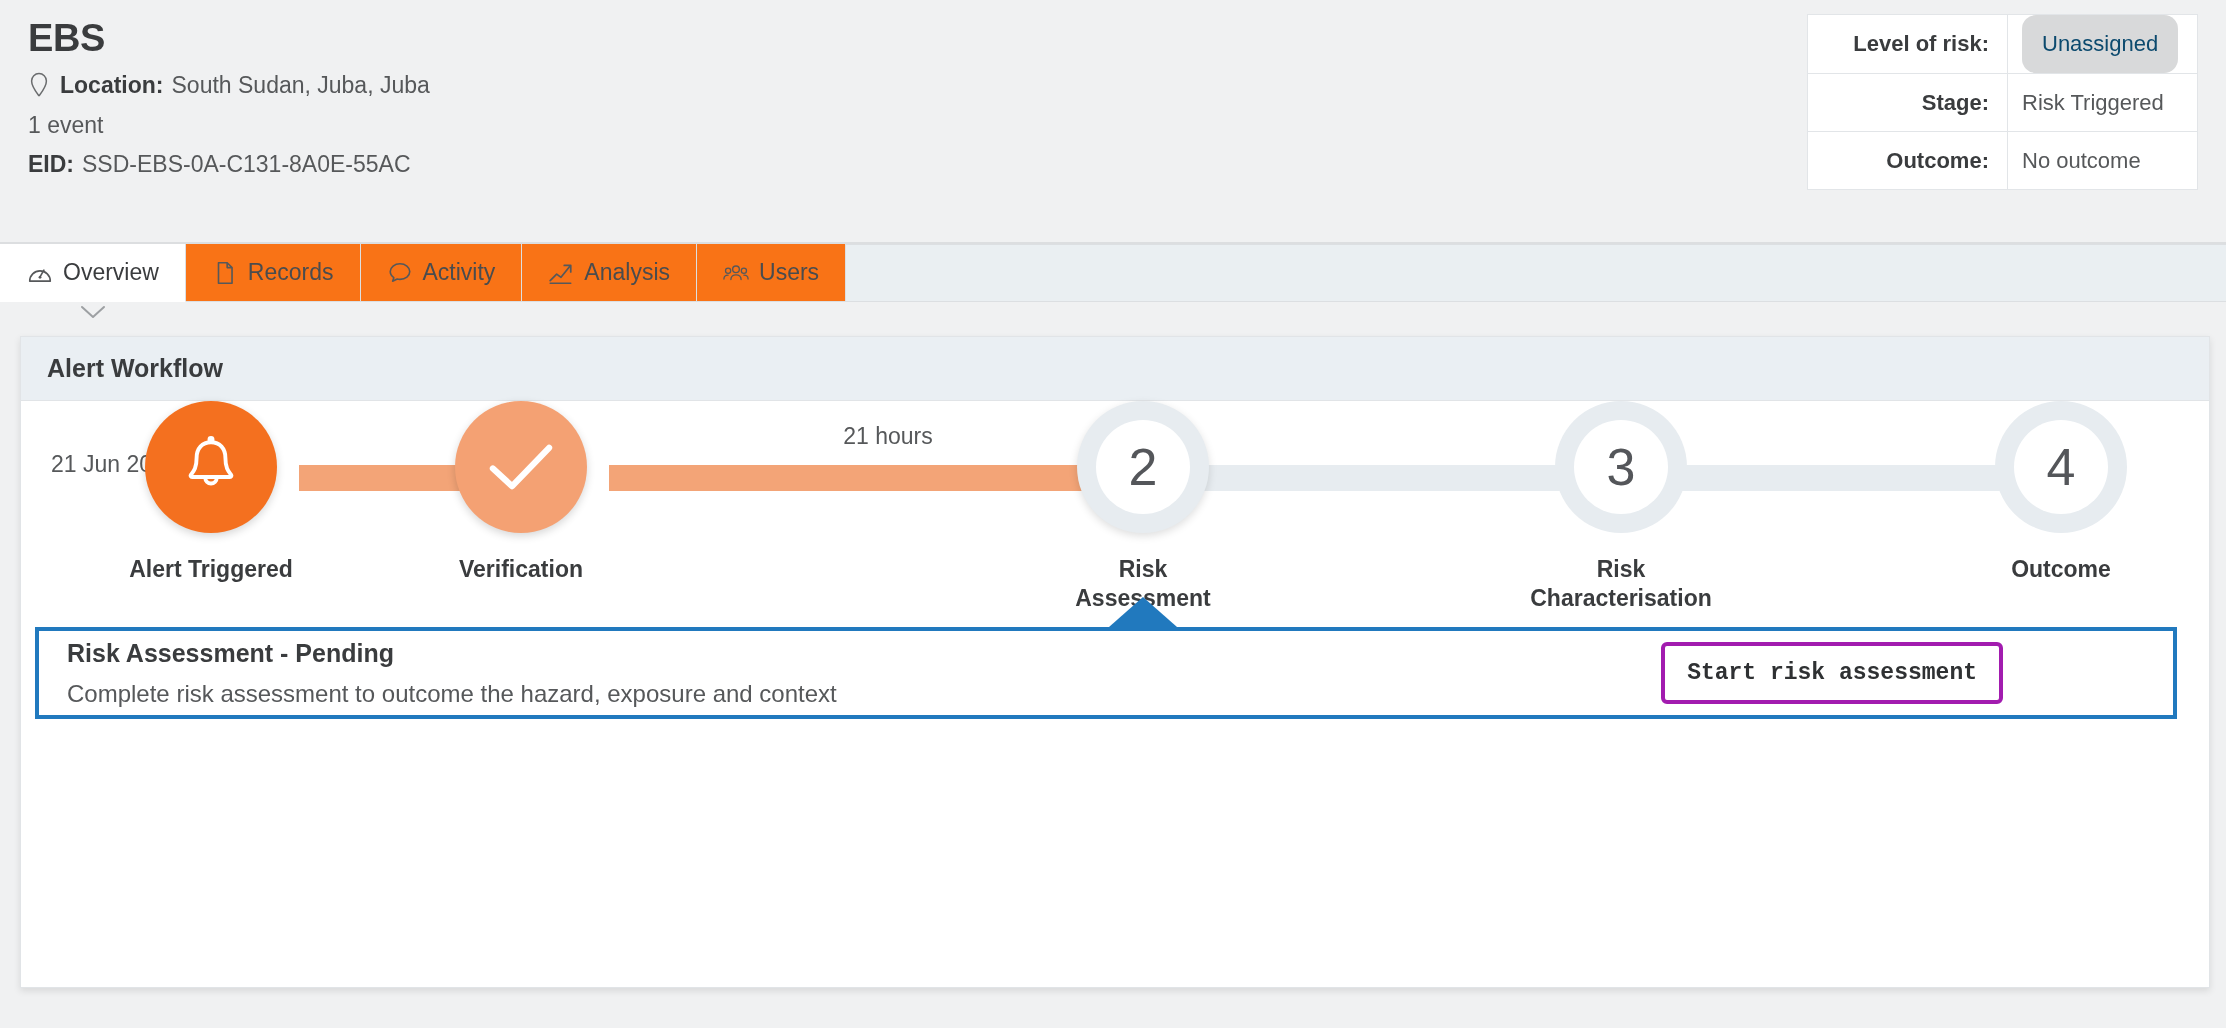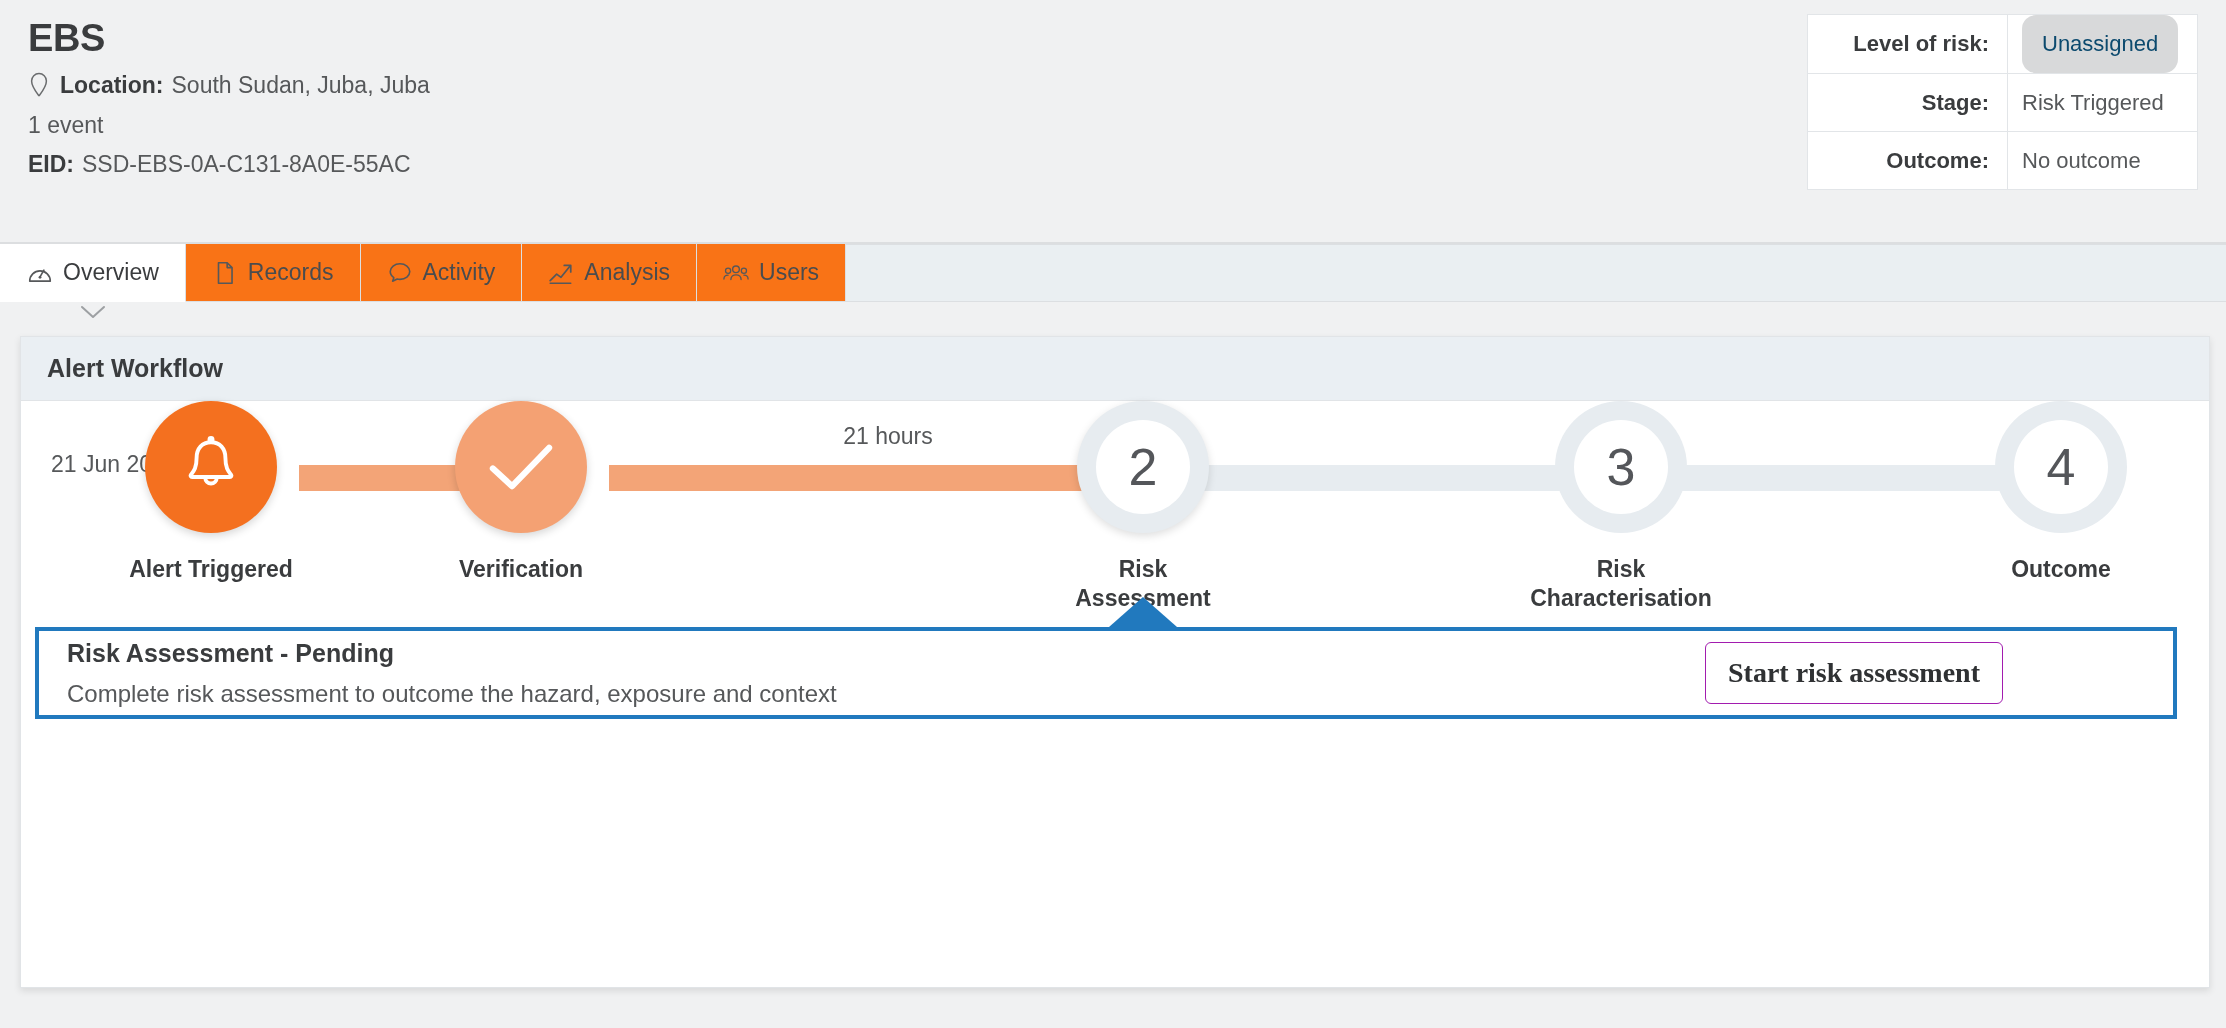--- a/index.html
+++ b/index.html
@@ -195,25 +195,25 @@
   }
   .ap-text { padding-left: 28px; }
   .ap-title {
     font-size: 25px; font-weight: bold; color: #3A3C3E;
     margin-bottom: 12px;
   }
   .ap-desc { font-size: 24px; color: #56585A; }
   .ap-action { margin-left: auto; padding-right: 170px; }
   .btn-start {
     background: #FFFFFF;
-    border: 1px solid #a21caf;
+    border: 4px solid #a21caf;
     border-radius: 6px;
     padding: 14px 22px;
-    font-size: 28px; font-weight: bold; color: #2F3133;
-    font-family: Liberation Serif, serif;
+    font-size: 23px; font-weight: bold; color: #2F3133;
+    font-family: Liberation Mono, monospace;
     cursor: pointer;
     white-space: nowrap;
   }
 </style>
 </head>
 <body>
 
 <div class="header">
 
   <div class="header-left">

